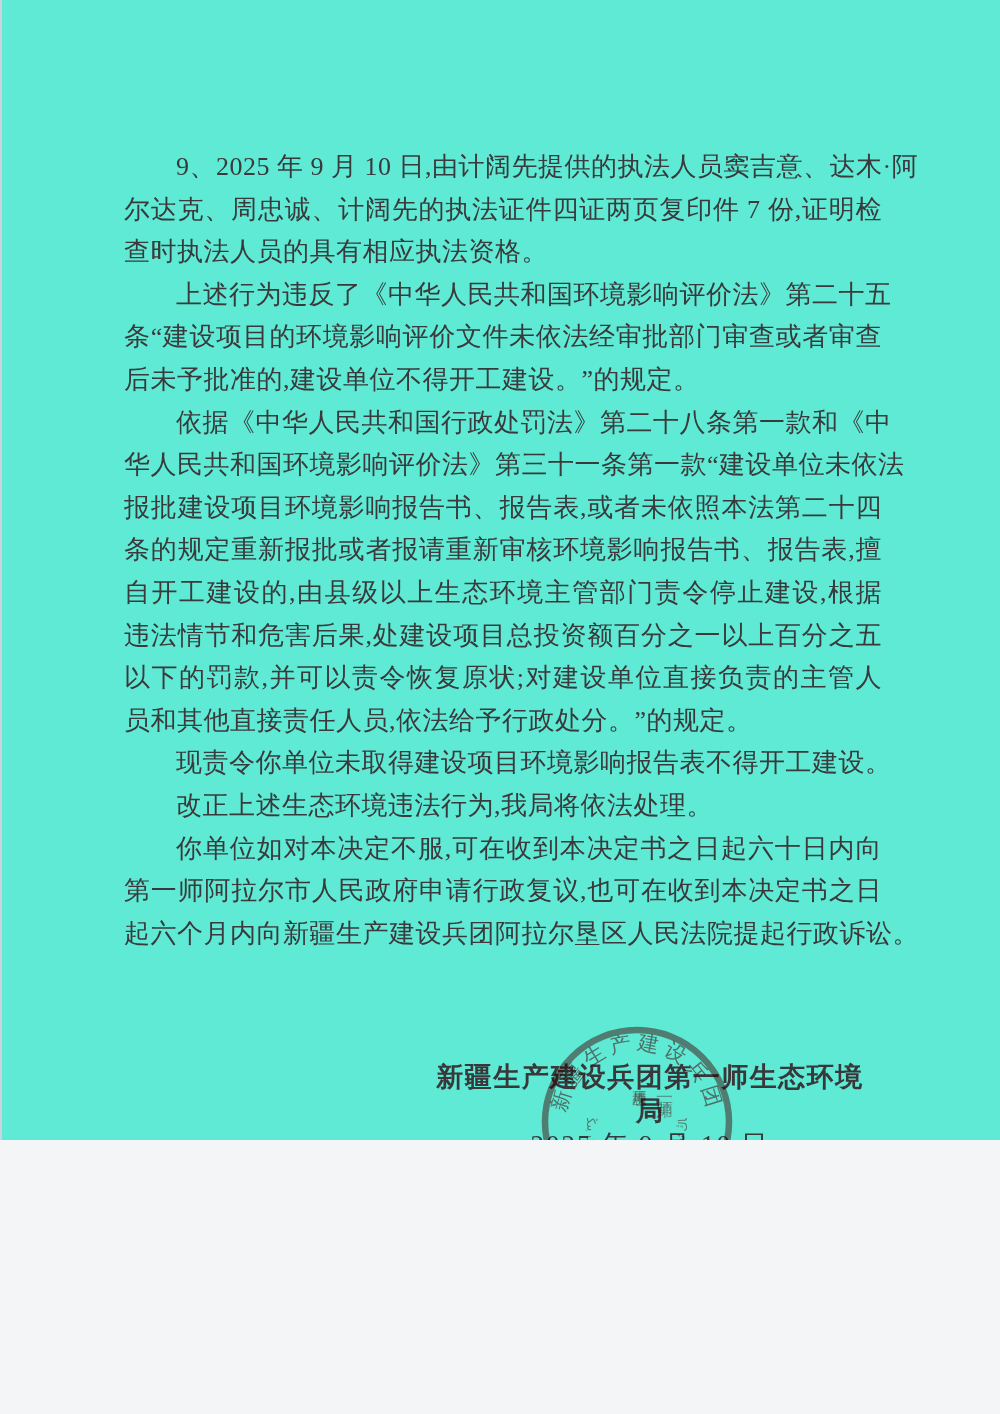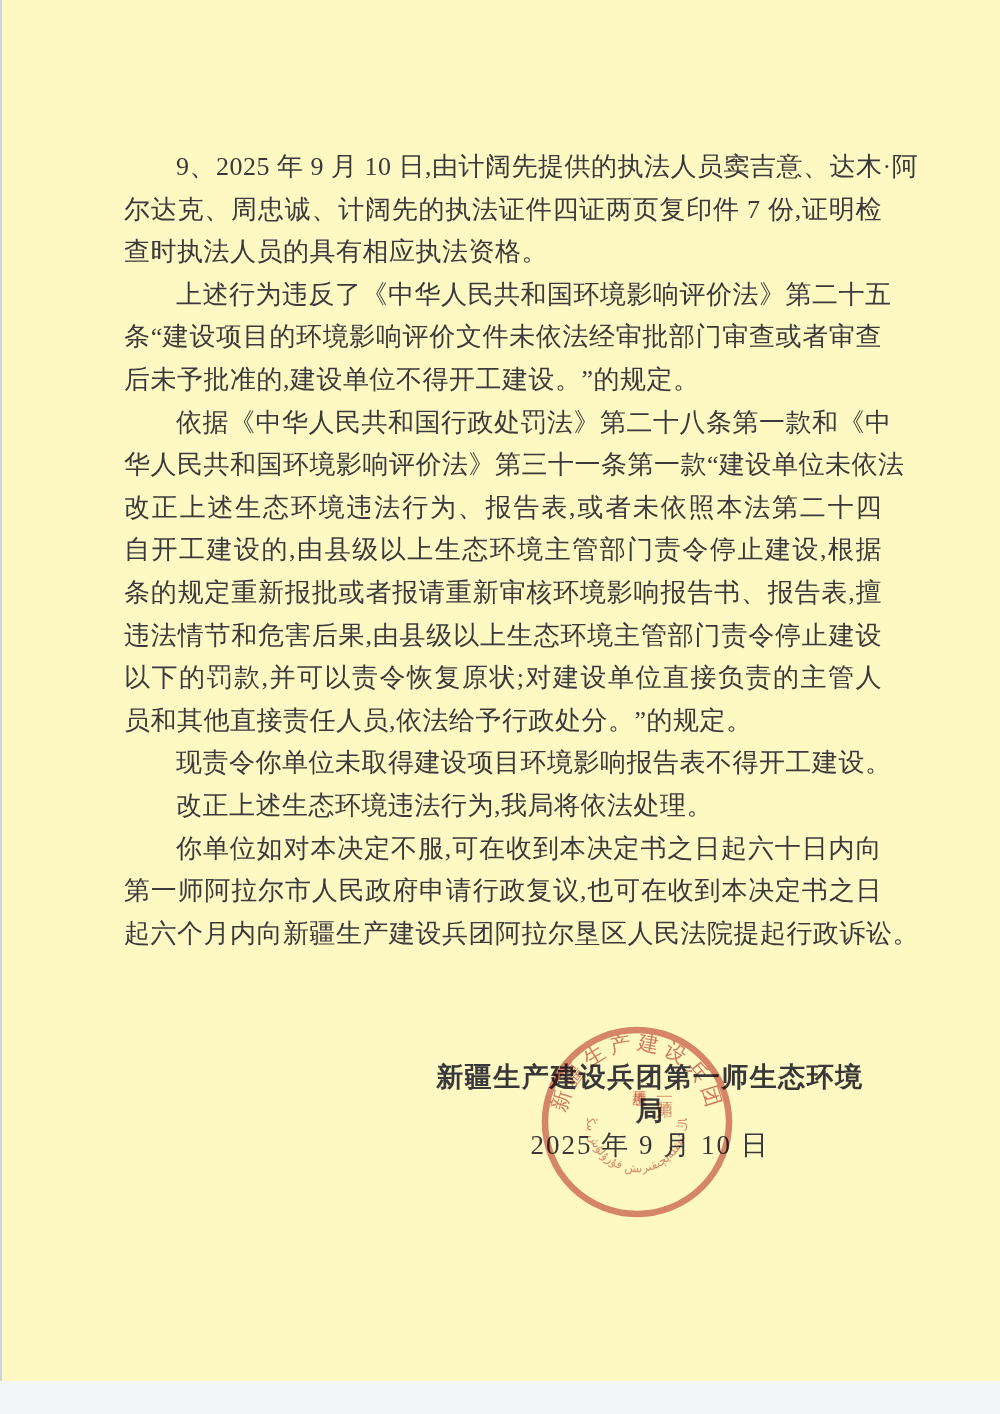--- a/index.html
+++ b/index.html
@@ -4,22 +4,22 @@
 <title>Scanned Document</title>
 <style>
   html, body { margin: 0; padding: 0; }
   body {
     width: 1000px; height: 1414px;
     background: #f4f5f7;
     font-family: "Liberation Serif", "DejaVu Serif", serif;
   }
   .page {
     position: relative;
-    width: 1000px; height: 1381px;
-    background: #fef9c3;
+    width: 1000px; height: 1140px;
+    background: #5eead4;
     overflow: hidden;
     color: #3a3a3c;
   }
   .scan-edge {
     position: absolute; left: 0; top: 0;
     width: 2px; height: 100%;
     background: #ced2da;
   }
   
   #doc-body {
@@ -85,24 +85,24 @@
         <span class="line line--end">查时执法人员的具有相应执法资格。</span>
       </p>
       <p>
         <span class="line">上述行为违反了《中华人民共和国环境影响评价法》第二十五</span>
         <span class="line">条“建设项目的环境影响评价文件未依法经审批部门审查或者审查</span>
         <span class="line line--end">后未予批准的,建设单位不得开工建设。”的规定。</span>
       </p>
       <p>
         <span class="line">依据《中华人民共和国行政处罚法》第二十八条第一款和《中</span>
         <span class="line">华人民共和国环境影响评价法》第三十一条第一款“建设单位未依法</span>
-        <span class="line">改正上述生态环境违法行为、报告表,或者未依照本法第二十四</span>
+        <span class="line">报批建设项目环境影响报告书、报告表,或者未依照本法第二十四</span>
+        <span class="line">条的规定重新报批或者报请重新审核环境影响报告书、报告表,擅</span>
         <span class="line">自开工建设的,由县级以上生态环境主管部门责令停止建设,根据</span>
-        <span class="line">条的规定重新报批或者报请重新审核环境影响报告书、报告表,擅</span>
-        <span class="line">违法情节和危害后果,由县级以上生态环境主管部门责令停止建设</span>
+        <span class="line">违法情节和危害后果,处建设项目总投资额百分之一以上百分之五</span>
         <span class="line">以下的罚款,并可以责令恢复原状;对建设单位直接负责的主管人</span>
         <span class="line line--end">员和其他直接责任人员,依法给予行政处分。”的规定。</span>
       </p>
       <p>
         <span class="line">现责令你单位未取得建设项目环境影响报告表不得开工建设。</span>
       </p>
       <p>
         <span class="line line--end">改正上述生态环境违法行为,我局将依法处理。</span>
       </p>
       <p>

